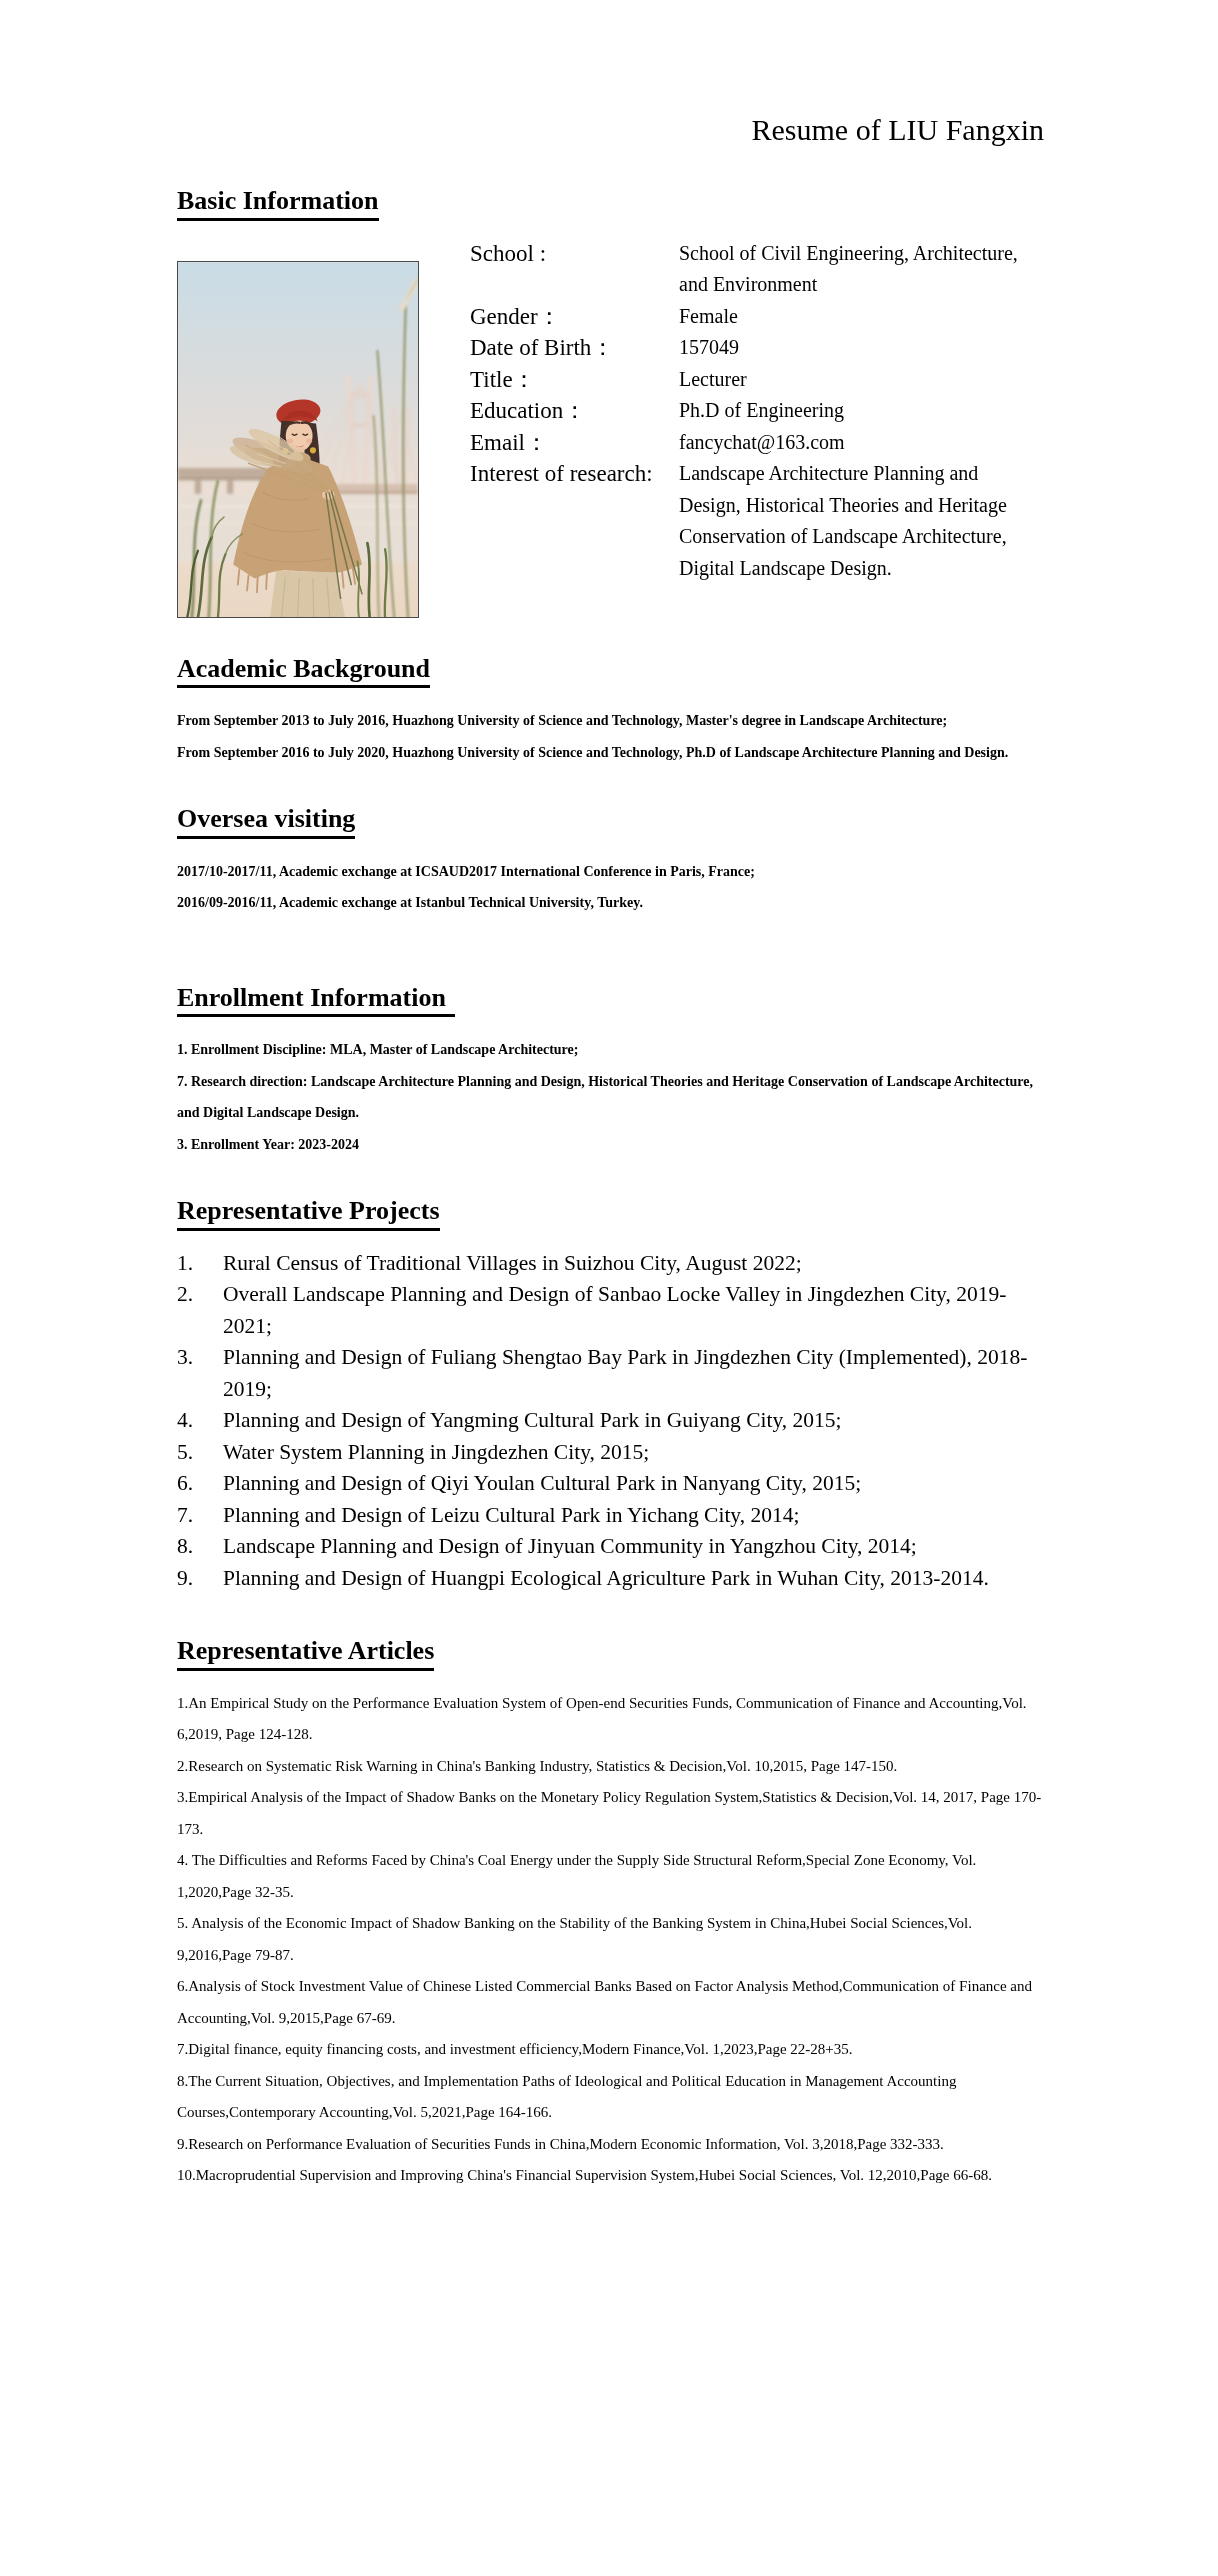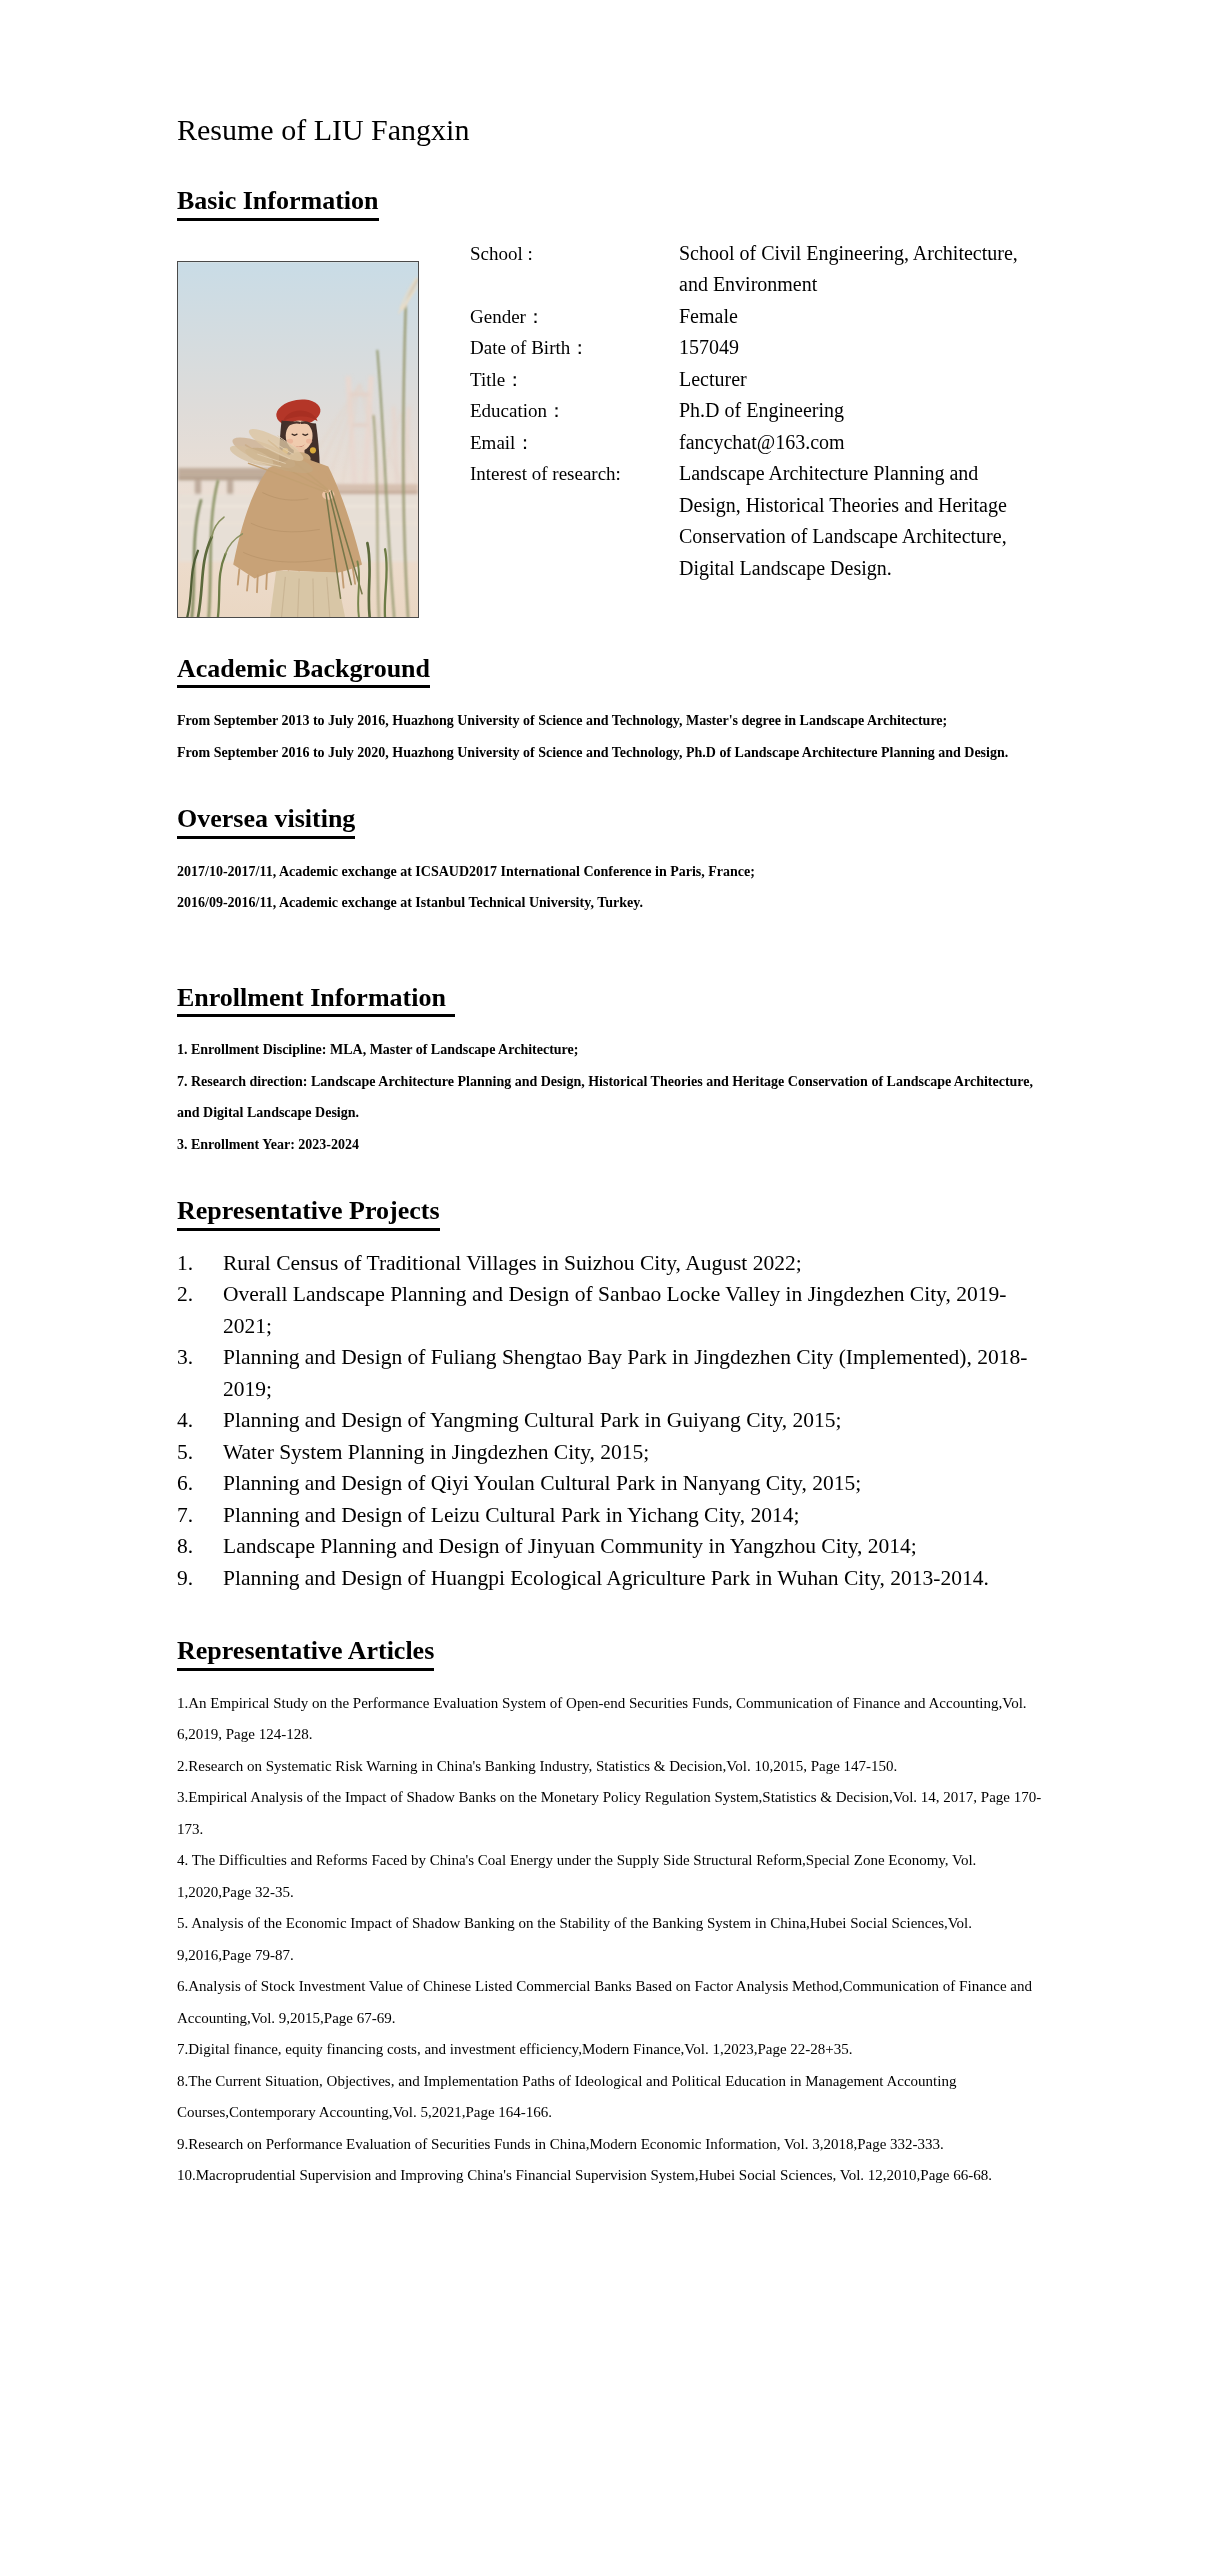--- a/index.html
+++ b/index.html
@@ -1,34 +1,34 @@
 <!DOCTYPE html>
 <html style="font-size:12.3px"><head>
 <meta charset="utf-8">
 <style>
   html,body{margin:0;padding:0;background:#ffffff;}
   .page{
     width:1218px;min-height:2576px;background:#fff;color:#000;
     font-family:"Liberation Serif","DejaVu Serif",serif;
     box-sizing:border-box;padding:112px 174px 46px 177px;position:relative;
   }
-  .doc-title{font-size:30px;line-height:35px;font-weight:normal;text-align:left;margin:0;}
+  .doc-title{font-size:30px;line-height:35px;font-weight:normal;text-align:right;margin:0;}
   h2{font-size:26px;line-height:31px;font-weight:bold;margin:35px 0 17px;font-family:Liberation Serif, serif;}
   h2 .u{display:inline-block;border-bottom:3.1px solid #000;padding-bottom:1.5px;}
   h2.first{margin-top:38px;}
   h2.mt-xl{margin-top:63px;}
   h2.mt-lg{margin-top:41px;}
   h2 .u.trail{padding-right:9.2px;}
   .basic-wrap{display:flex;align-items:flex-start;margin-top:4.6px;}
   .photo-frame{flex:0 0 auto;width:242px;height:357px;margin-top:23px;border:0.8px solid #4a4a4a;
     box-sizing:border-box;overflow:hidden;background:#dfe5e4;}
   .photo-frame svg{display:block;}
   .fields{flex:1;margin-left:51px;}
   .row{display:flex;}
-  .row .label{flex:0 0 auto;width:184px;padding-right:25px;font-size:19px;line-height:31.5px;}
+  .row .label{flex:0 0 auto;width:184px;padding-right:25px;font-size:23px;line-height:31.5px;}
   .row .value{width:361px;font-size:20px;line-height:31.5px;}
   .para{margin:0;font-size:14px;line-height:31.5px;font-weight:bold;}
   .proj{position:relative;padding-left:46px;font-size:21.5px;line-height:31.5px;}
   .proj .num{position:absolute;left:0;top:0;}
   .art{margin:0;font-size:15px;line-height:31.5px;}
 </style>
 </head>
 <body>
 
 <div class="page">

